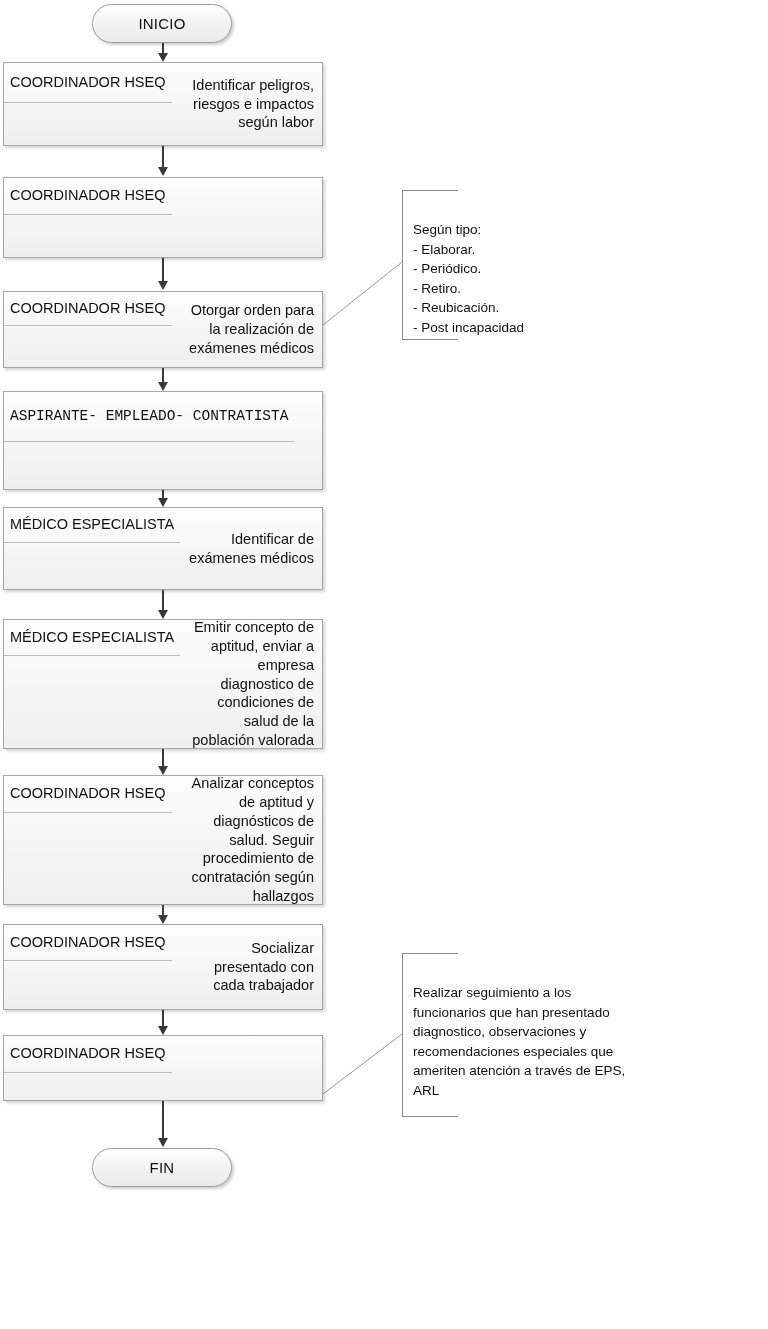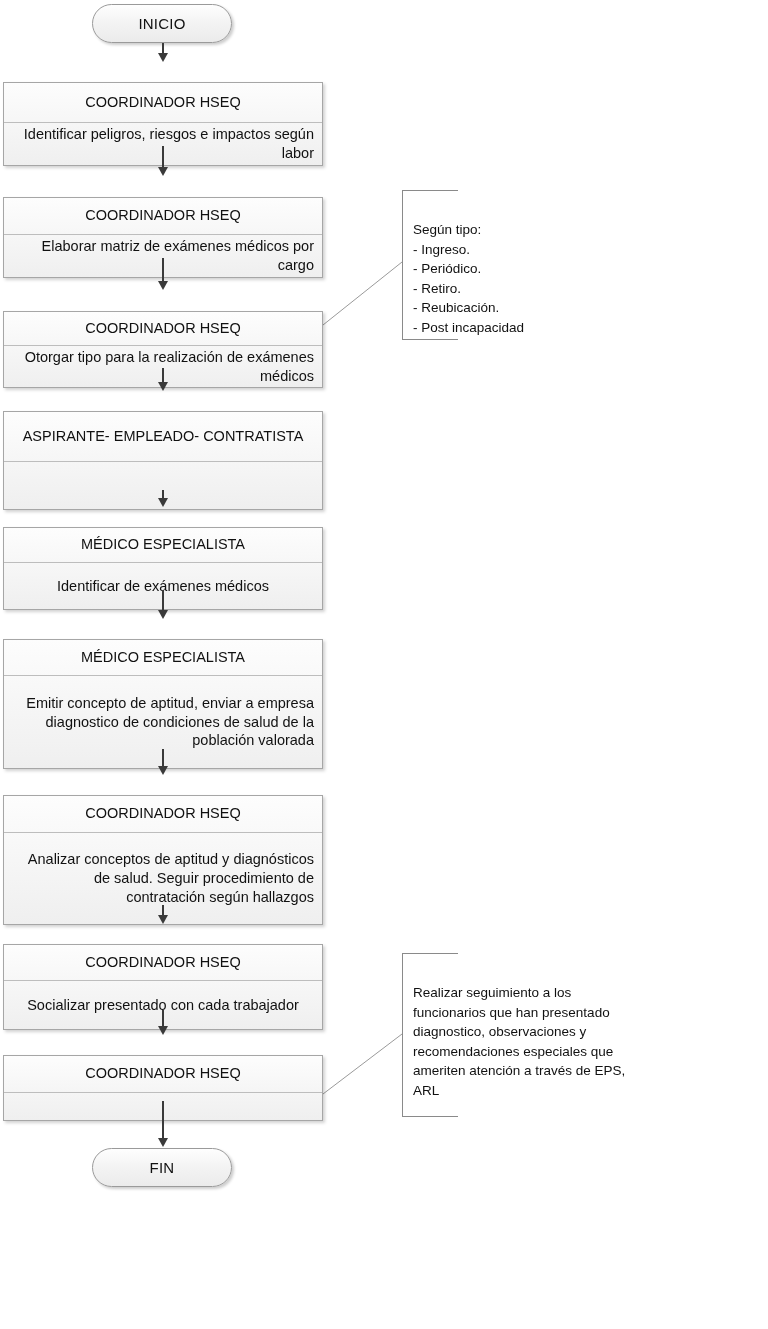--- a/index.html
+++ b/index.html
@@ -37,22 +37,21 @@
   }
 
   
   .proc {
     position: absolute;
     box-sizing: border-box;
     border: 1px solid #a6a6a6;
     background: linear-gradient(180deg, #fdfdfd 0%, #f6f6f6 50%, #efefef 100%);
     box-shadow: 2px 2px 3px rgba(0,0,0,0.18);
     display: flex;
-    flex-direction: column;
-    margin-top: 20px;
+    flex-direction: row;
   }
   .proc .role {
     box-sizing: border-box;
     border-bottom: 1px solid #bdbdbd;
     display: flex;
     align-items: center;
     justify-content: center;
     text-align: center;
     font-size: 14.5px;
     line-height: 1.22;
@@ -162,39 +161,38 @@
     <div class="action">Identificar peligros, riesgos e impactos  según labor</div>
   </div>
 
   <div class="connector" style="left:163px; top:146px; height:31px;">
     <div class="shaft" style="height:22px;"></div>
     <div class="head" style="top:21px;"></div>
   </div>
 
   <div class="proc" style="left:3px; top:177px; width:320px; height:81px;">
     <div class="role" style="height:37px;">COORDINADOR HSEQ</div>
-    <div class="action">Elaborar matriz de exámenes médicos  por cargo</div>
   </div>
 
   <div class="connector" style="left:163px; top:258px; height:33px;">
     <div class="shaft" style="height:24px;"></div>
     <div class="head" style="top:23px;"></div>
   </div>
 
   <div class="proc" style="left:3px; top:291px; width:320px; height:77px;">
     <div class="role" style="height:34px;">COORDINADOR HSEQ</div>
-    <div class="action">Otorgar tipo para la realización de exámenes médicos</div>
+    <div class="action">Otorgar orden para la realización de exámenes médicos</div>
   </div>
 
   <div class="connector" style="left:163px; top:368px; height:24px;">
     <div class="shaft" style="height:15px;"></div>
     <div class="head" style="top:14px;"></div>
   </div>
 
-  <div class="proc" style="left:3px; top:391px; width:320px; height:99px;">
+  <div class="proc" style="left:3px; top:391px; width:320px; height:99px;font-family:Liberation Mono, monospace;">
     <div class="role" style="height:50px;">ASPIRANTE- EMPLEADO- CONTRATISTA</div>
   </div>
 
   <div class="connector" style="left:163px; top:490px; height:18px;">
     <div class="shaft" style="height:9px;"></div>
     <div class="head" style="top:8px;"></div>
   </div>
 
   <div class="proc" style="left:3px; top:507px; width:320px; height:83px;">
     <div class="role" style="height:35px;">MÉDICO ESPECIALISTA</div>
@@ -244,21 +242,21 @@
     <div class="shaft" style="height:38px;"></div>
     <div class="head" style="top:37px;"></div>
   </div>
 
   <div class="terminator" style="left:92px; top:1148px; width:140px; height:39px;">
     <span>FIN</span>
   </div>
 
   <div class="note" style="left:402px; top:190px; width:228px; height:150px;">
     <span class="note-text">Según tipo:
-- Ingreso.
+- Elaborar.
 - Periódico.
 - Retiro.
 - Reubicación.
 - Post incapacidad</span>
   </div>
 
   <div class="note" style="left:402px; top:953px; width:228px; height:164px;">
     <span class="note-text">Realizar seguimiento a los funcionarios que han presentado diagnostico, observaciones y recomendaciones especiales que ameriten atención a través de EPS, ARL</span>
   </div>
 

